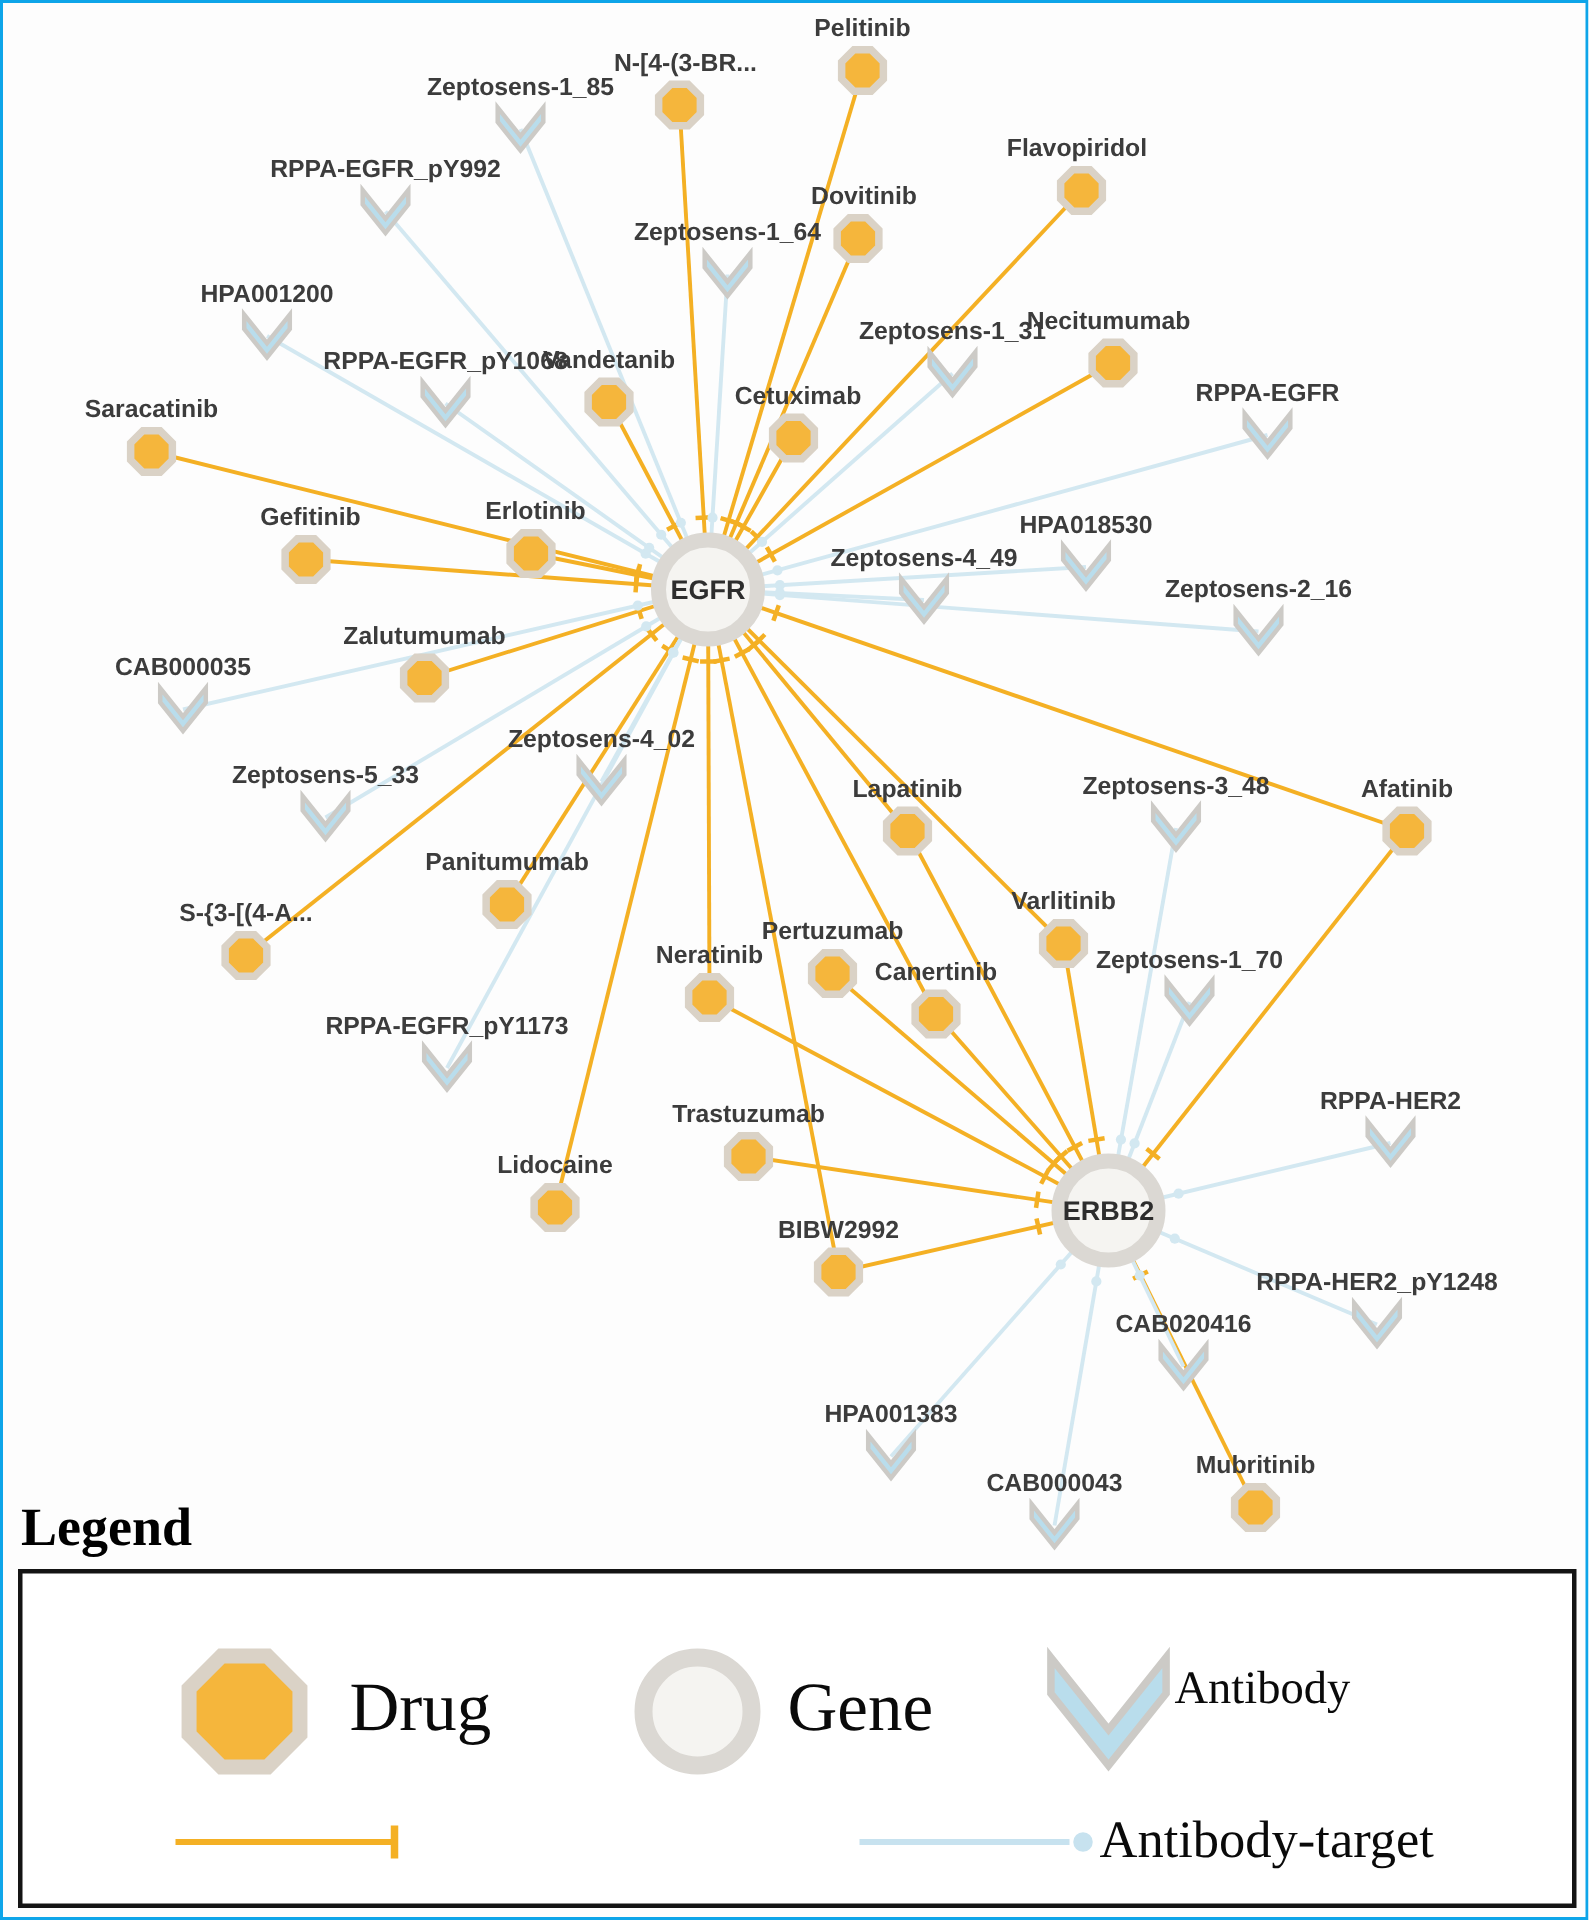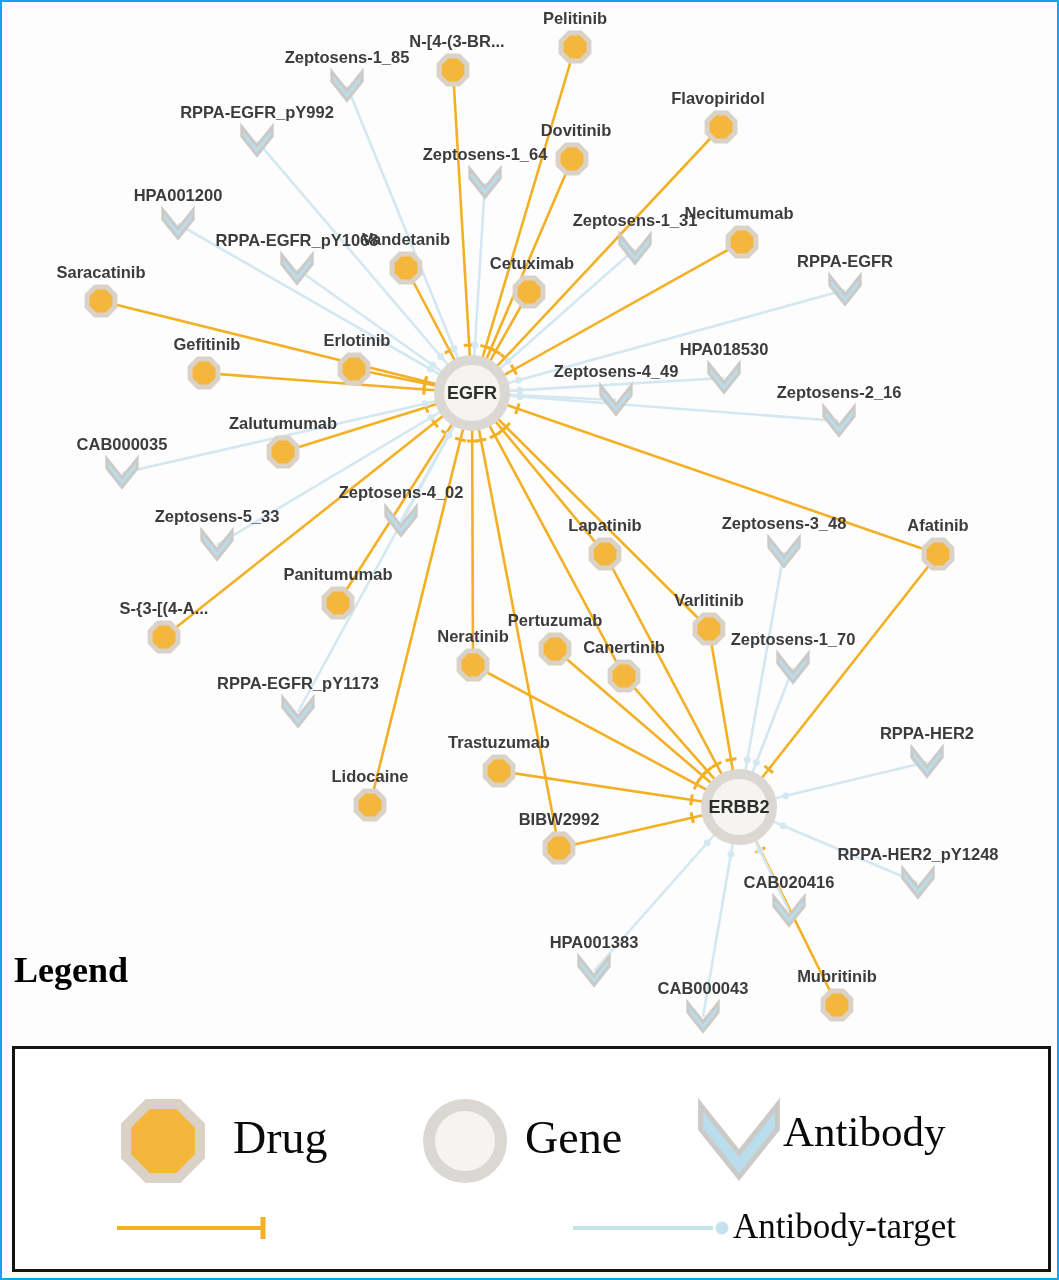--- a/index.html
+++ b/index.html
@@ -1,21 +1,21 @@
 <!DOCTYPE html>
 <html><head>
 <meta charset="utf-8">
 <style>
   *{margin:0;padding:0;box-sizing:border-box}
   html,body{background:#fff}
   .stage{position:relative;width:1059px;height:1280px;background:#fdfdfd;border:2px solid #0ea5e9;overflow:hidden;font-family:"Liberation Sans",sans-serif}
   #net{position:absolute;left:0;top:0}
   .nlabel{font-family:"Liberation Sans",sans-serif;font-weight:bold;font-size:16.5px;fill:#3c3c3c}
   .glabel{font-family:"Liberation Sans",sans-serif;font-weight:bold;font-size:18px;fill:#2d2d2d}
-  .legend-title{position:absolute;left:12px;top:947px;font:700 36px "Liberation Serif",serif;color:#000}
+  .legend-title{position:absolute;left:12px;top:995px;font:700 36px "Liberation Serif",serif;color:#000}
   .legend-box{position:absolute;left:10px;top:1044px;width:1039px;height:226px;border:3px solid #141414;background:#fff}
   .li-icon{position:absolute}
   .lg-big{position:absolute;font:400 46px "Liberation Serif",serif;color:#0a0a0a;white-space:nowrap}
   .lg-med{position:absolute;font:400 35px "Liberation Serif",serif;color:#0a0a0a;white-space:nowrap}
 </style>
 </head>
 <body>
 
 <div class="stage">
 
@@ -230,21 +230,21 @@
     <span class="lg-big" style="left:218px;top:62px">Drug</span>
 
     <svg class="li-icon" style="left:398px;top:40px" width="104" height="104" viewBox="0 0 104 104">
       <circle cx="52" cy="52" r="36" fill="#F5F4F1" stroke="#DBD8D3" stroke-width="12"></circle>
     </svg>
     <span class="lg-big" style="left:510px;top:62px">Gene</span>
 
     <svg class="li-icon" style="left:672px;top:42px" width="104" height="104" viewBox="0 0 104 104">
       <path d="M13.6,14 L52,62 L90.4,14 L90.4,38 L52,86 L13.6,38 Z" fill="#B9DDEC" stroke="#CCCAC6" stroke-width="5"></path>
     </svg>
-    <span class="lg-big" style="left:768px;top:58px;font-size:43px">Antibody</span>
+    <span class="lg-big" style="left:768px;top:58px;font-size:31px">Antibody</span>
 
     <svg class="li-icon" style="left:96px;top:165px" width="170" height="28" viewBox="0 0 170 28">
       <line x1="6" y1="14" x2="150" y2="14" stroke="#F4B024" stroke-width="4"></line>
       <line x1="152" y1="3" x2="152" y2="25" stroke="#F4B024" stroke-width="5"></line>
     </svg>
 
     <svg class="li-icon" style="left:552px;top:165px" width="170" height="28" viewBox="0 0 170 28">
       <line x1="6" y1="14" x2="146" y2="14" stroke="#C7E2EF" stroke-width="4"></line>
       <circle cx="155" cy="14" r="6.5" fill="#C7E2EF"></circle>
     </svg>

